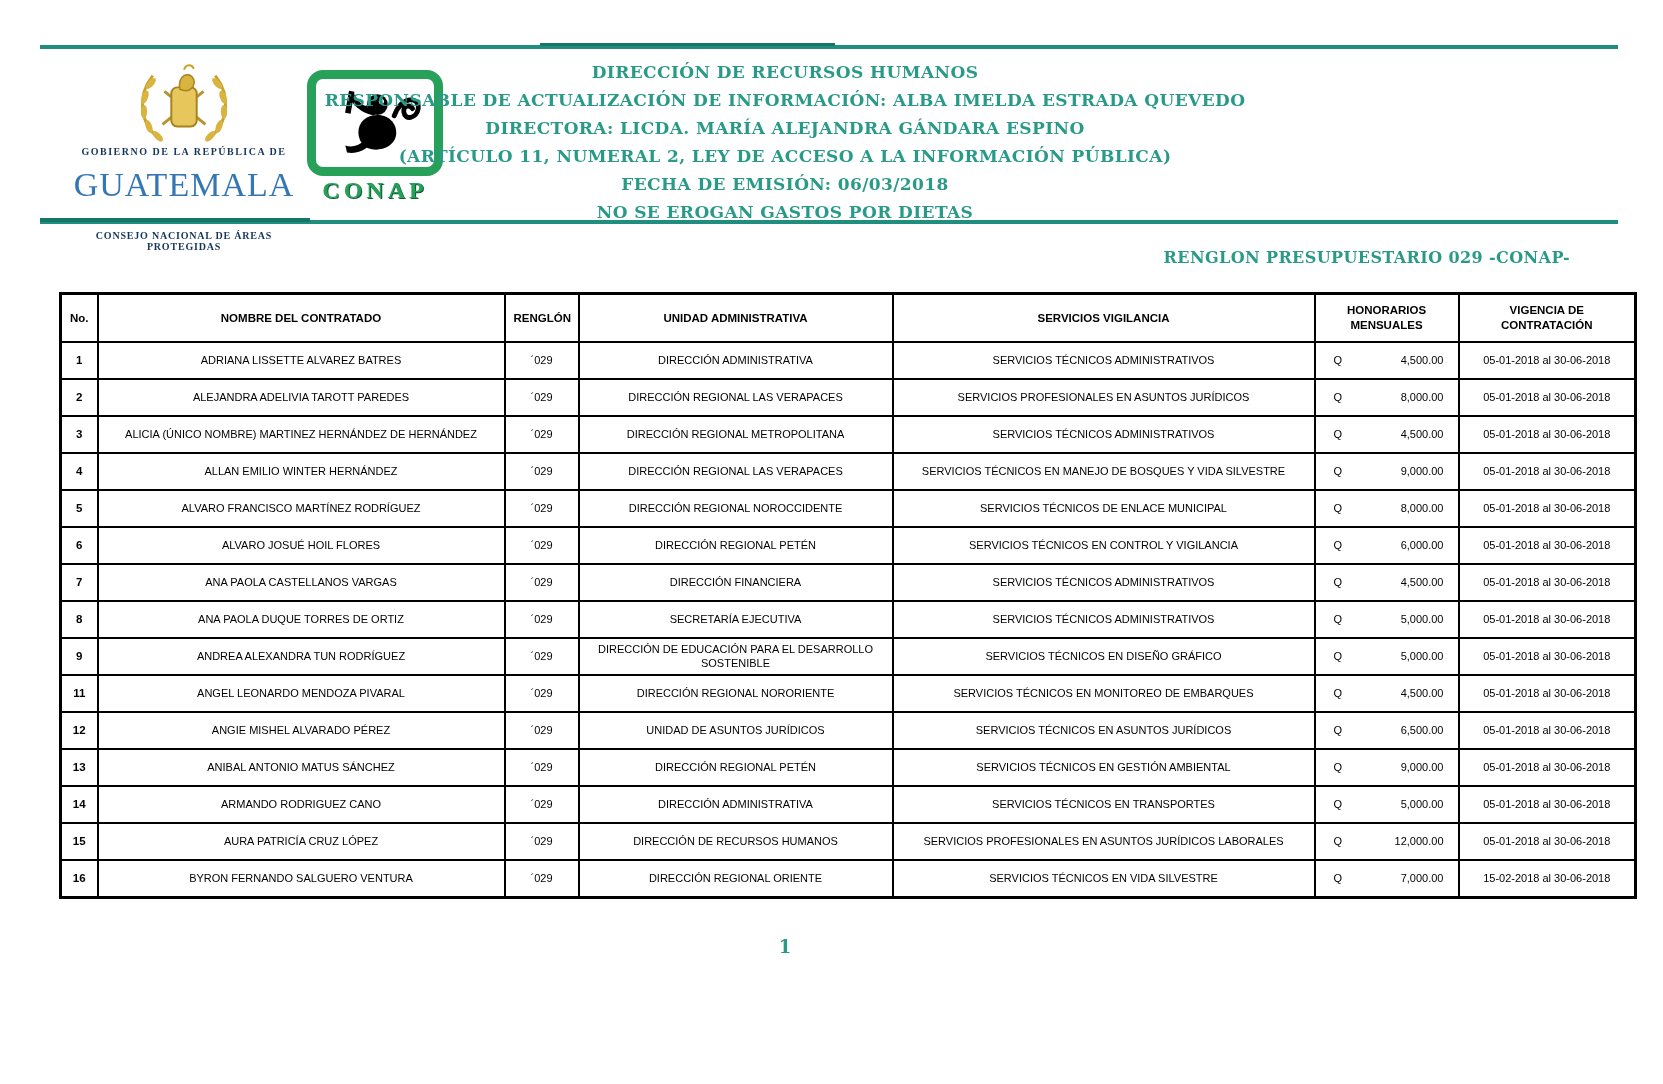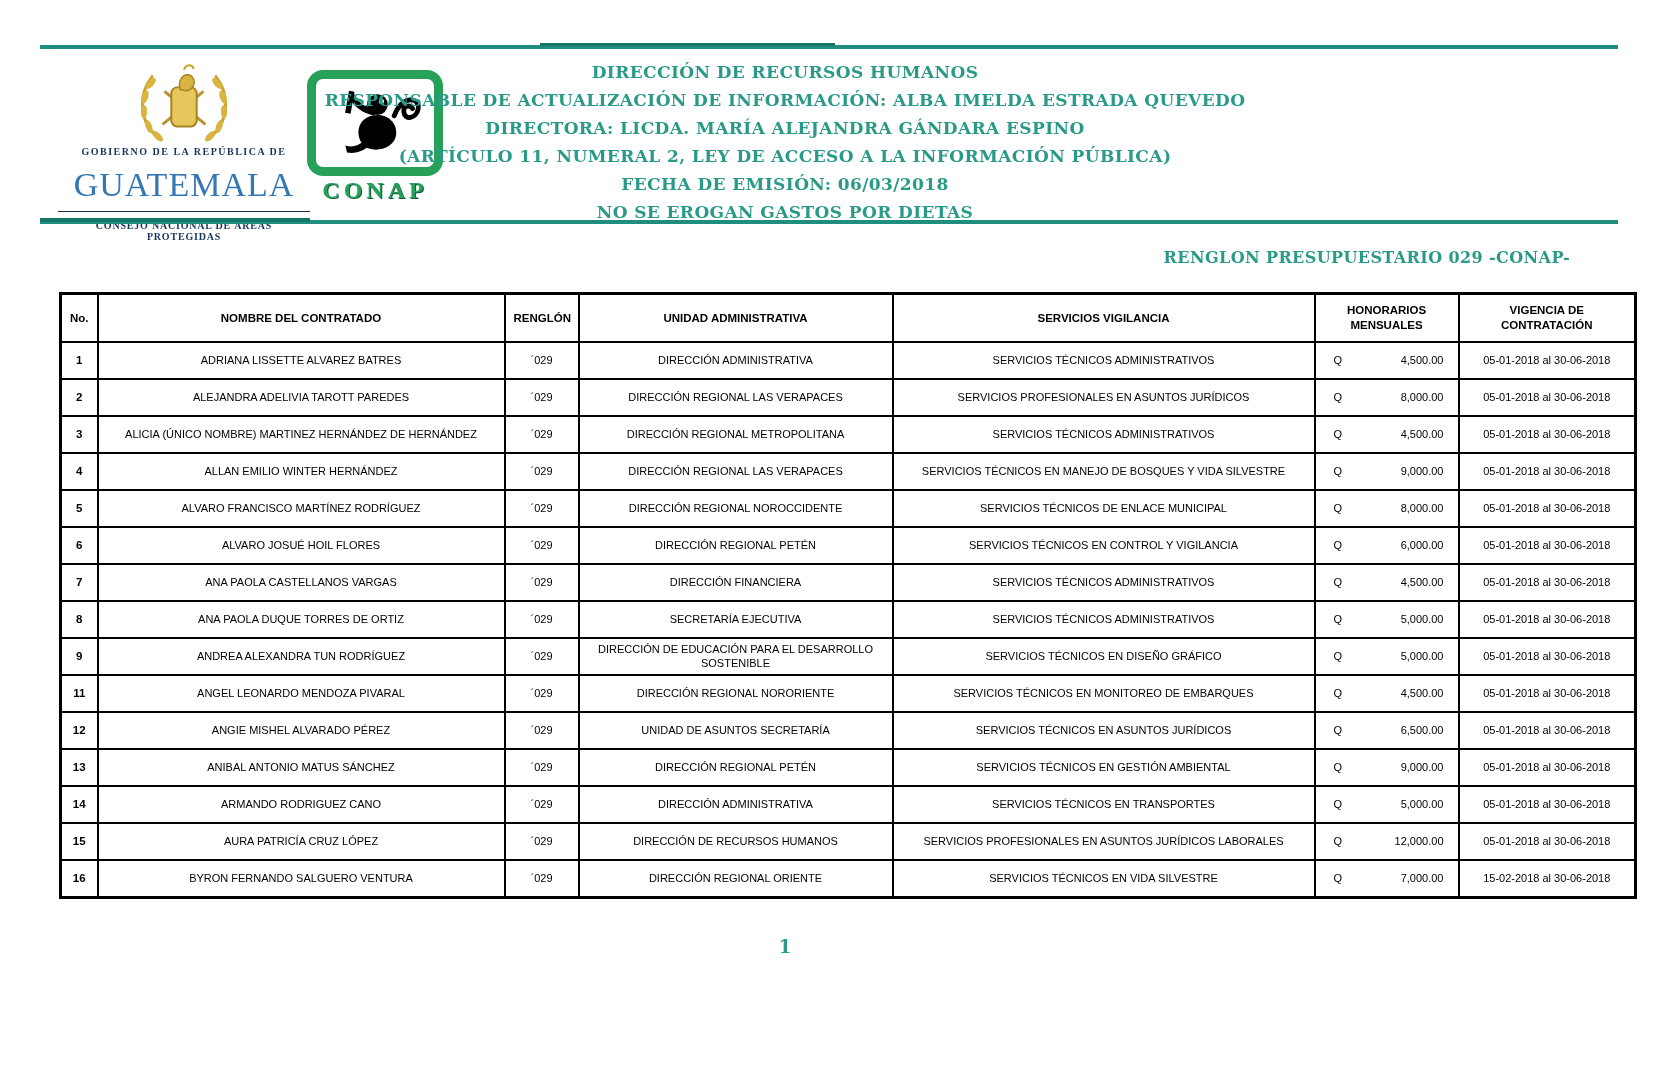--- a/index.html
+++ b/index.html
@@ -20,21 +20,21 @@
     font-family:"Liberation Serif", serif; font-size:10px; font-weight:bold;
     color:#16355c; letter-spacing:1.5px; margin-top:2px;
   }
   .gov-line2 {
     font-family:"Liberation Serif", serif; font-size:34px; color:#3577b5;
     letter-spacing:1px; line-height:32px; font-variant:small-caps;margin-top:12px;
   }
   .gov-line3 {
     font-family:"Liberation Serif", serif; font-size:10px; font-weight:bold;
     color:#16355c; letter-spacing:0.8px; border-top:1px solid #16355c;
-    padding-top:8px; margin-top:10px;
+    padding-top:8px; margin-top:20px;
   }
 
   
   .conap-logo { position:absolute; left:306px; top:70px; width:138px; text-align:center; }
   .conap-frame {
     width:118px; height:88px; margin:0 auto; background:#fff;
     border:9px solid #27a05a; border-radius:16px;
     display:flex; align-items:center; justify-content:center;
   }
   .conap-frame svg { width:100px; height:72px; }
@@ -294,21 +294,21 @@
           <td class="col-honorarios">
             <span class="currency">Q</span>
             <span class="amount">4,500.00</span>
           </td>
           <td class="col-vigencia">05-01-2018 al 30-06-2018</td>
         </tr>
         <tr>
           <td class="col-no">12</td>
           <td class="col-nombre">ANGIE MISHEL ALVARADO PÉREZ</td>
           <td class="col-renglon">´029</td>
-          <td class="col-unidad">UNIDAD DE ASUNTOS SECRETARÍA</td>
+          <td class="col-unidad">UNIDAD DE ASUNTOS JURÍDICOS</td>
           <td class="col-servicios">SERVICIOS TÉCNICOS EN ASUNTOS JURÍDICOS</td>
           <td class="col-honorarios">
             <span class="currency">Q</span>
             <span class="amount">6,500.00</span>
           </td>
           <td class="col-vigencia">05-01-2018 al 30-06-2018</td>
         </tr>
         <tr>
           <td class="col-no">13</td>
           <td class="col-nombre">ANIBAL ANTONIO MATUS SÁNCHEZ</td>

